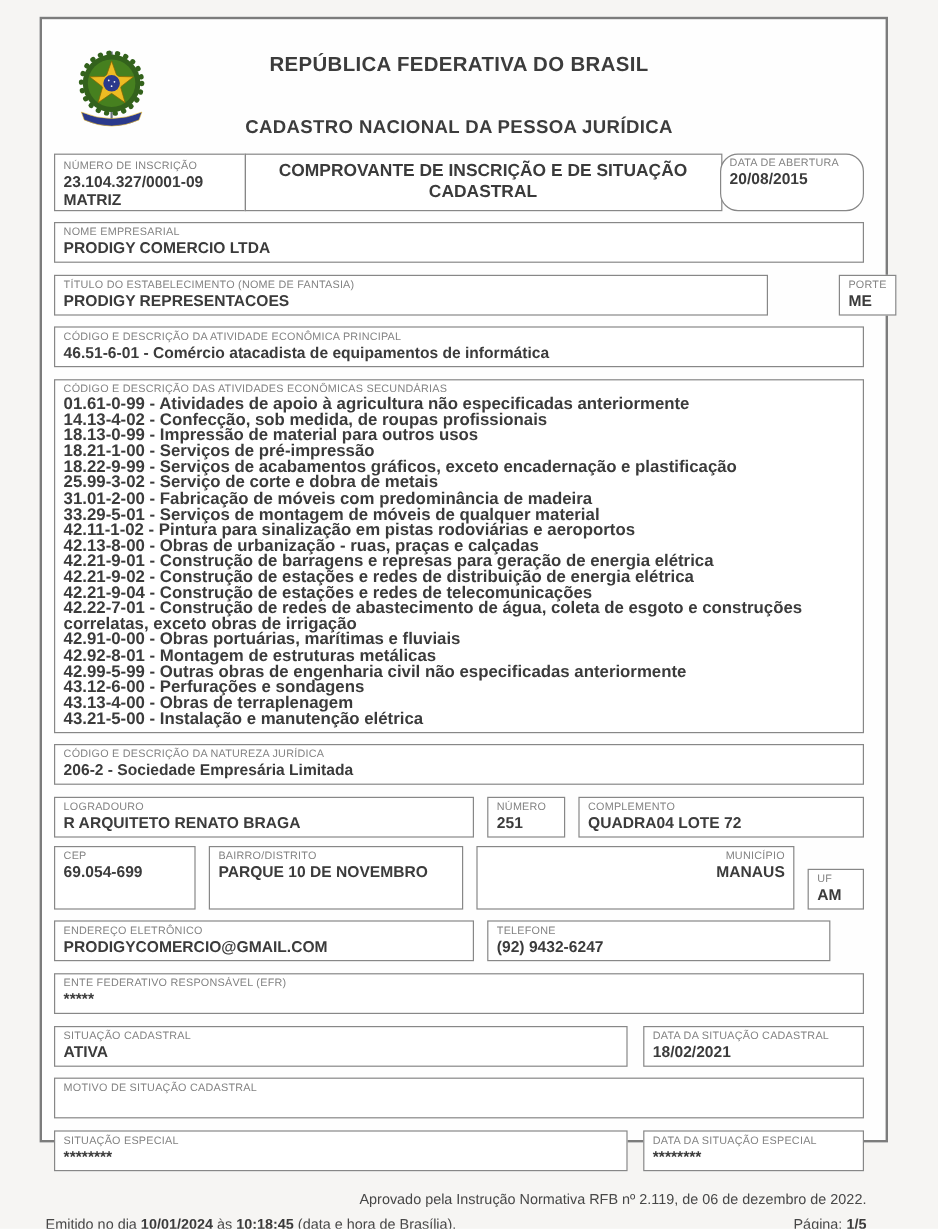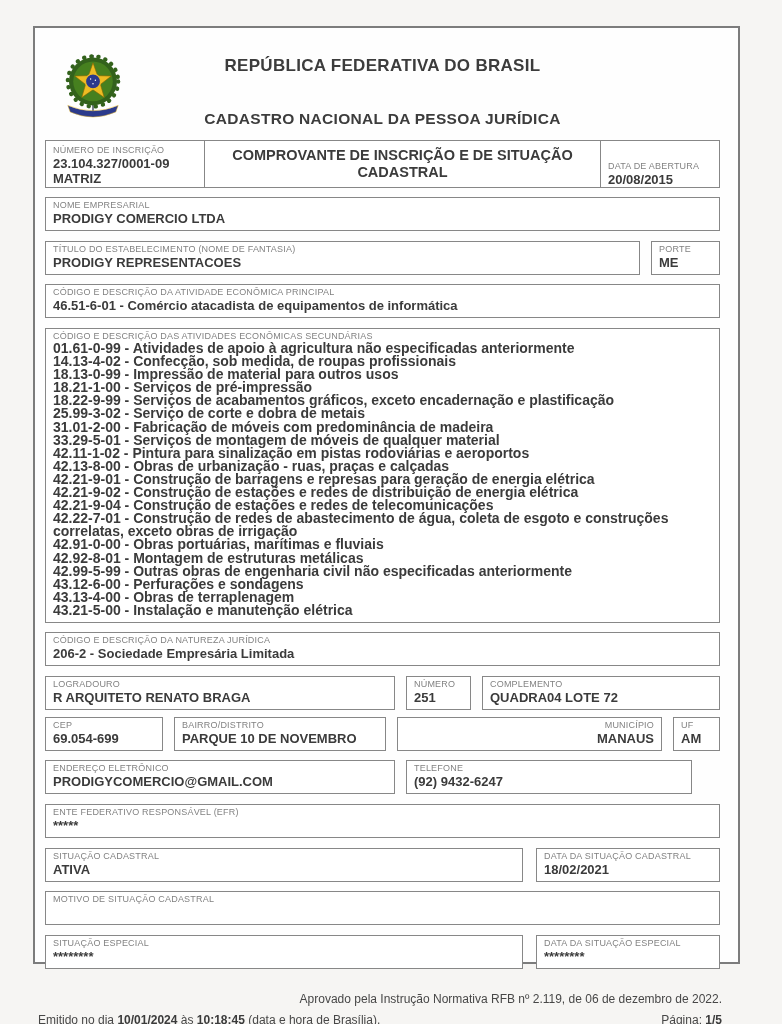--- a/index.html
+++ b/index.html
@@ -6,21 +6,21 @@
   html, body { width: 782px; height: 1024px; }
   body {
     background: #f6f5f3;
     font-family: "Liberation Sans", sans-serif;
     position: relative;
     overflow: hidden;
     color: #3b3b3b;
   }
   .doc {
     position: absolute;
-    left: 33px; top: 26px;
+    left: 33px; top: 14px;
     width: 707px; height: 938px;
     border: 2px solid #7c7c7c;
     background: #fefefe;
     padding: 12px 18px 0 10px;
   }
   
   .doc-header { position: relative; height: 100px; }
   .arms { position: absolute; left: 12px; top: 8px; width: 72px; height: 80px; }
   .titles { text-align: center; padding-top: 16px; }
   .title-republic {
@@ -48,31 +48,31 @@
   
   .row-id { height: 48px; margin-bottom: 9px; }
   .row-id .cell { border: 1.5px solid #878787; background: #fff; }
   .cell-inscricao { width: 160px; padding: 4px 7px; }
   .cell-comprovante {
     width: 398px; margin-left: -1.5px;
     display: flex; align-items: center; justify-content: center;
     text-align: center; padding: 2px 14px;
   }
   .comp-title { font-size: 14.5px; line-height: 17px; font-weight: bold; color: #3b3b3b; }
-  .cell-abertura { flex: 1; margin-left: -1.5px; padding: 20px 7px; }
+  .cell-abertura { flex: 1; margin-left: -1.5px; padding: 1px 7px; border-radius: 15px; }
   
   .w-titulo { flex: 0 0 595px; }
-  .w-porte { flex: 1; }
+  .w-porte { flex: 1; margin-left: 48px; }
   .w-logradouro { flex: 0 0 350px; }
   .w-numero { flex: 0 0 65px; }
   .w-compl { flex: 1; }
   .w-cep { flex: 0 0 118px; }
   .w-bairro { flex: 0 0 212px; }
   .w-municipio { flex: 1; text-align: right; }
-  .w-uf { flex: 0 0 47px; }
+  .w-uf { flex: 0 0 47px; margin-top: 19px; }
   .w-email { flex: 0 0 350px; }
   .w-fone { flex: 0 0 286px; }
   .w-sit { flex: 0 0 478px; }
   .w-sitdata { flex: 1; }
   .row-sit { gap: 13px; }
   .motivo-box { min-height: 34px; }
   
   .acts-box { padding-bottom: 5px; margin-bottom: 9px; }
   .act-line {
     font-size: 14px; line-height: 13.1px; font-weight: bold; color: #3b3b3b;

